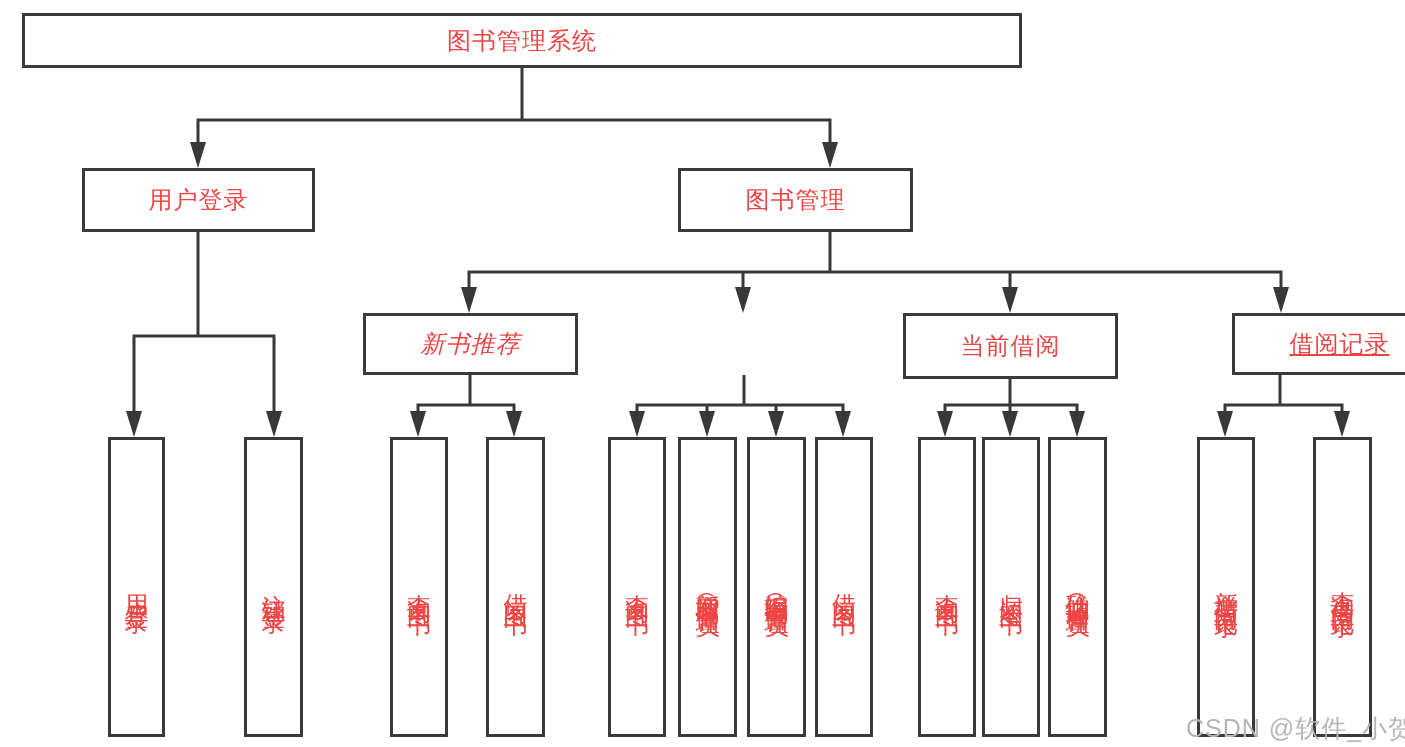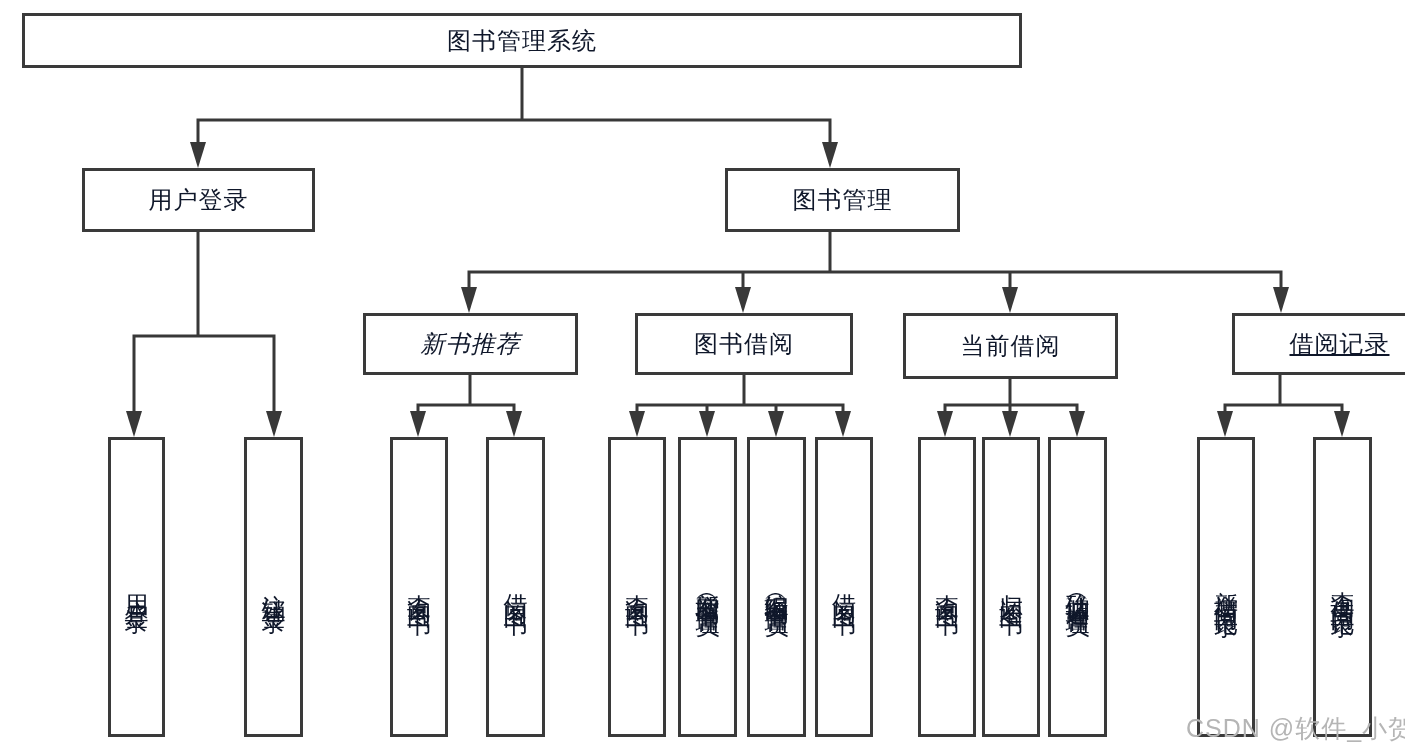--- a/index.html
+++ b/index.html
@@ -4,30 +4,30 @@
 <style>
   html,body{margin:0;padding:0;background:#fff;}
   .stage{
     position:relative;width:1405px;height:747px;background:#ffffff;overflow:hidden;
     font-family:"Liberation Sans","DejaVu Sans",sans-serif;color:#333333;
   }
   .wires{position:absolute;left:0;top:0;z-index:1;}
   .node{
     position:absolute;box-sizing:border-box;border:3px solid #3a3a3a;background:#ffffff;
     display:flex;align-items:center;justify-content:center;
-    font-size:24px;line-height:1;color:#0f172a;z-index:2;letter-spacing:1px;white-space:nowrap;
+    font-size:24px;line-height:1;color:#ef4444;z-index:2;letter-spacing:1px;white-space:nowrap;
   }
   .vbox{
     writing-mode:vertical-rl;text-orientation:mixed;letter-spacing:6px;
     top:437px;height:300px;font-size:24px;
   }
   
   #n-root       {left:22px;  top:13px;  width:1000px;height:55px;}
   #n-user-login {left:82px;  top:168px; width:233px; height:64px;}
-  #n-book-mgmt  {left:725px; top:168px; width:235px; height:64px;}
+  #n-book-mgmt  {left:678px; top:168px; width:235px; height:64px;}
   #n-new-rec    {left:363px; top:313px; width:215px; height:62px;font-style:italic;}
   #n-borrowing  {left:635px; top:313px; width:218px; height:62px;}
   #n-current    {left:903px; top:313px; width:215px; height:66px;}
   #n-records    {left:1232px;top:313px; width:215px; height:62px;text-decoration:underline;}
   
   #l-login   {left:108px; width:57px;}
   #l-logout  {left:244px; width:59px;}
   #l-query1  {left:390px; width:58px;}
   #l-borrow1 {left:486px; width:59px;}
   #l-query2  {left:608px; width:58px;}
@@ -87,21 +87,20 @@
       <polygon points="1334,411 1350,411 1342,437"></polygon>
     </g>
   </svg>
 
   <div class="node" id="n-root">图书管理系统</div>
 
   <div class="node" id="n-user-login">用户登录</div>
   <div class="node" id="n-book-mgmt">图书管理</div>
 
   <div class="node" id="n-new-rec">新书推荐</div>
-  <div class="node" id="n-borrowing">图书借阅</div>
   <div class="node" id="n-current">当前借阅</div>
   <div class="node" id="n-records">借阅记录</div>
 
   <div class="node vbox" id="l-login">用户登录</div>
   <div class="node vbox" id="l-logout">注销登录</div>
 
   <div class="node vbox" id="l-query1">查询图书</div>
   <div class="node vbox" id="l-borrow1">借阅图书</div>
 
   <div class="node vbox" id="l-query2">查询图书</div>

